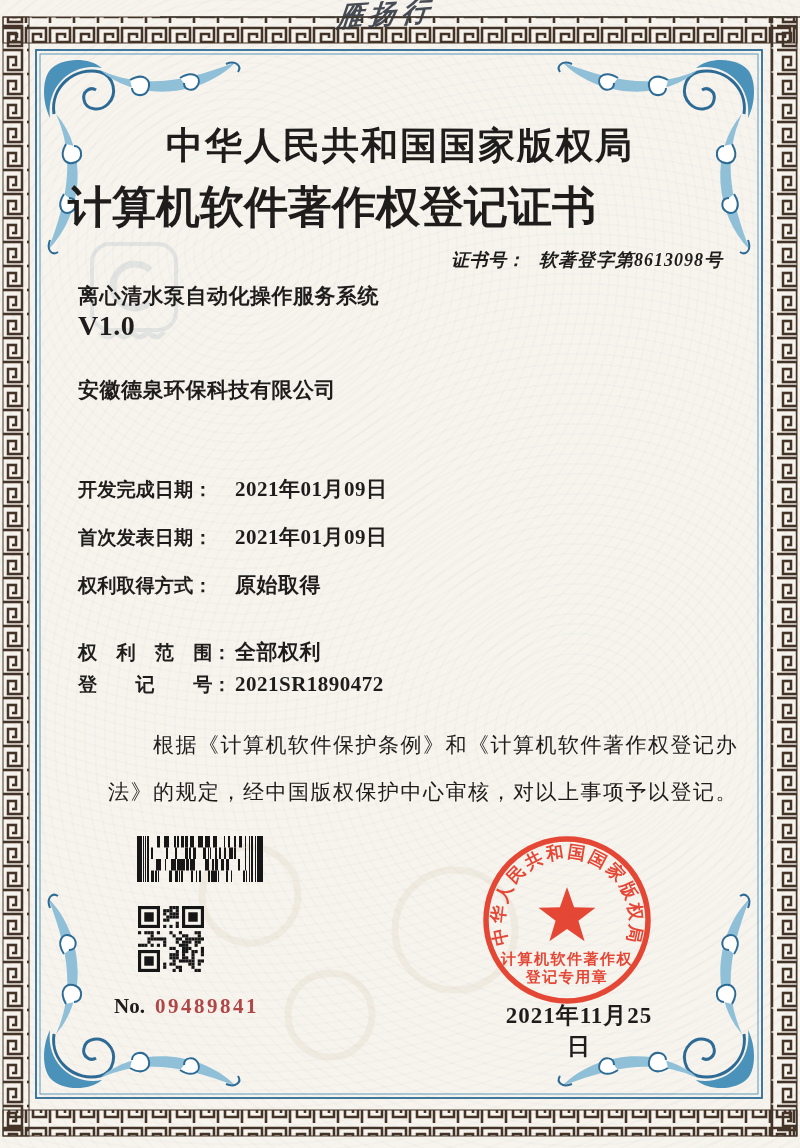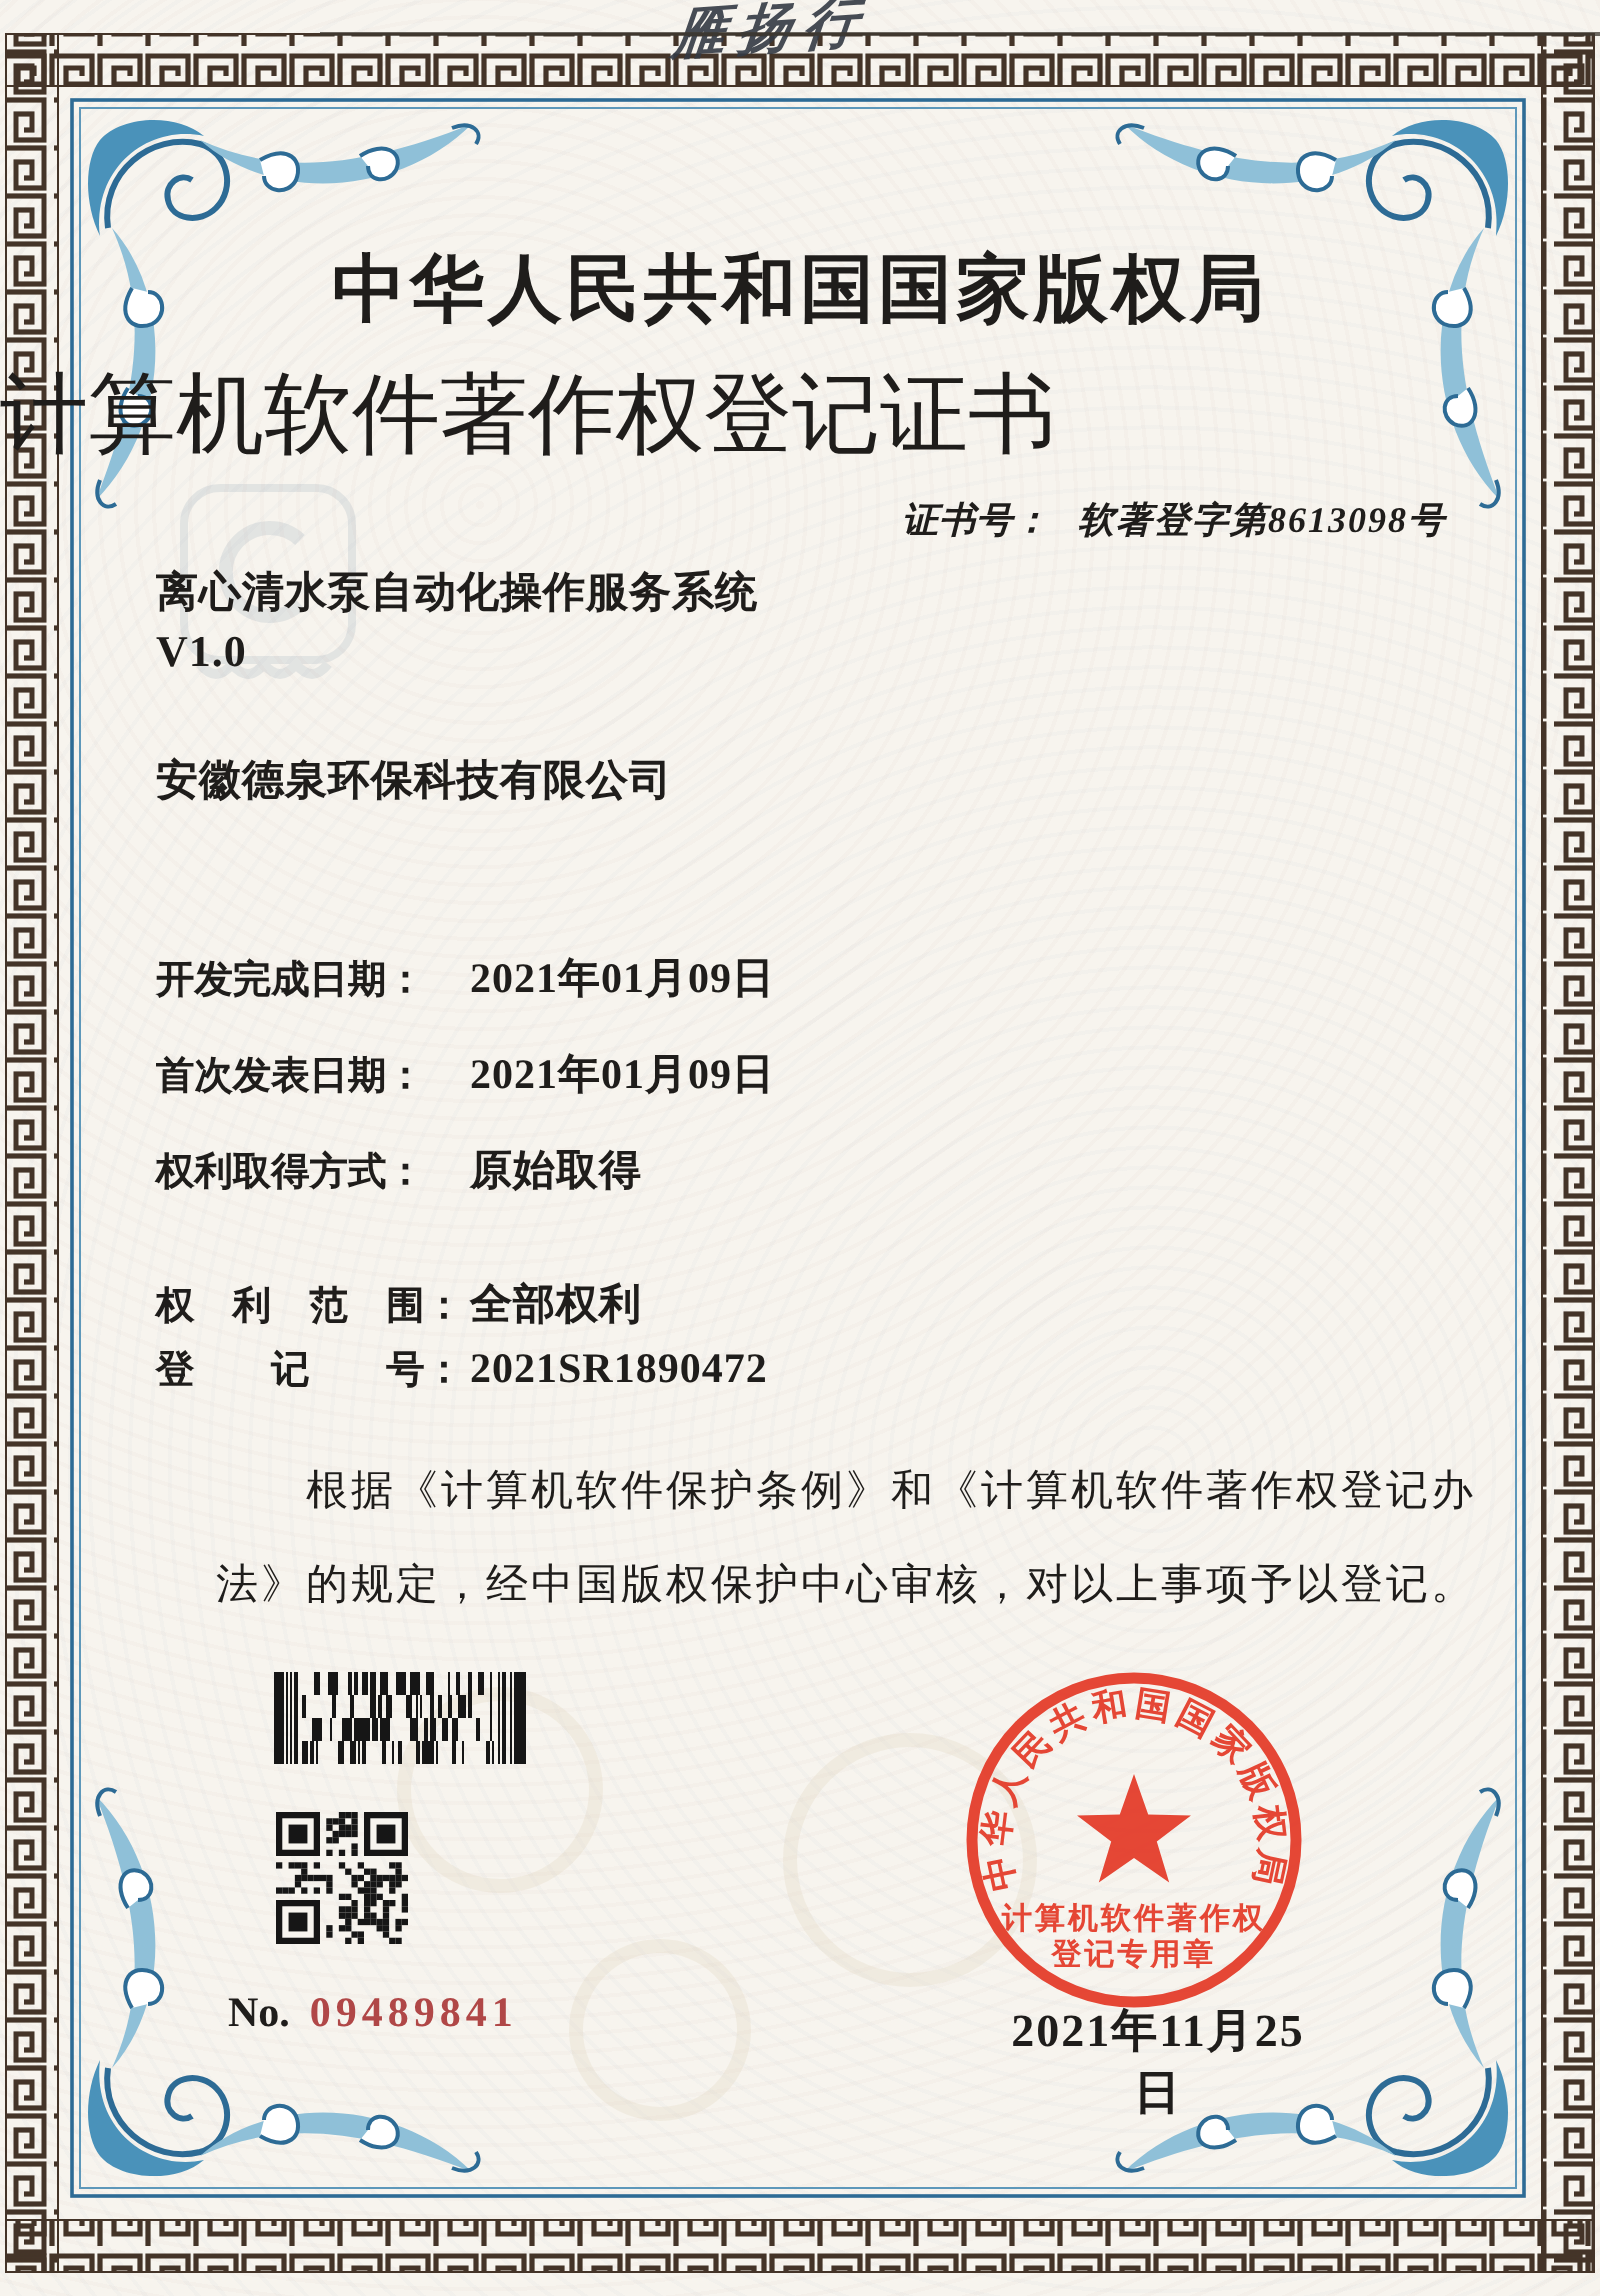--- a/index.html
+++ b/index.html
@@ -14,21 +14,21 @@
   }
   .abs{position:absolute;}
   .handwriting{
     top:-4px;left:336px;font-size:27px;font-style:italic;color:#343a44;
     transform:rotate(-4deg) skewX(-10deg);letter-spacing:6px;font-weight:700;opacity:.9;
   }
   .topline{top:16px;left:160px;right:0;height:2px;background:rgba(62,56,48,.75);}
   svg.frame{top:0;left:0;width:800px;height:1148px;}
   .authority{top:127px;left:0;width:800px;text-align:center;font-size:37px;font-weight:700;
     letter-spacing:2px;line-height:1.05;}
-  .cert-title{top:185px;left:0;width:664px;text-align:left;font-size:44px;font-weight:400;
+  .cert-title{top:185px;left:0;width:664px;text-align:center;font-size:44px;font-weight:700;
     letter-spacing:0px;line-height:1.05;}
   .cert-no{top:248px;right:77px;font-size:18px;font-weight:700;letter-spacing:.5px;font-style:italic;}
   .cert-no .val{margin-left:14px;letter-spacing:1px;}
   .fields{top:281px;left:78px;width:680px;}
   .frow{position:absolute;left:0;display:flex;align-items:baseline;}
   .flabel{width:157px;font-size:19.2px;font-weight:700;line-height:30px;flex:none;white-space:nowrap;}
   .fvalue{font-size:21px;font-weight:700;line-height:30px;letter-spacing:.5px;white-space:nowrap;}
   .para{top:722px;left:78px;width:660px;font-size:21px;font-weight:400;line-height:47px;
     letter-spacing:1.5px;text-indent:42px;text-align:right;}
   .serial{top:994px;left:114px;font-size:21px;font-weight:700;}
@@ -98,21 +98,21 @@
   <div class="abs authority">中华人民共和国国家版权局</div>
   <div class="abs cert-title">计算机软件著作权登记证书</div>
   <div class="abs cert-no">
     <span>证书号：</span><span class="val">软著登字第8613098号</span>
   </div>
 
   <div class="abs fields">
     <div class="frow" style="top:0">
       <span class="fvalue">
         <span style="display:block">离心清水泵自动化操作服务系统</span>
-        <span style="display:block;font-size:22px">V1.0</span>
+        <span style="display:block;font-size:28px">V1.0</span>
       </span>
     </div>
     <div class="frow" style="top:94px">
       <span class="fvalue">安徽德泉环保科技有限公司</span>
     </div>
     <div class="frow" style="top:193px">
       <span class="flabel">开发完成日期：</span>
       <span class="fvalue">2021年01月09日</span>
     </div>
     <div class="frow" style="top:241px">

